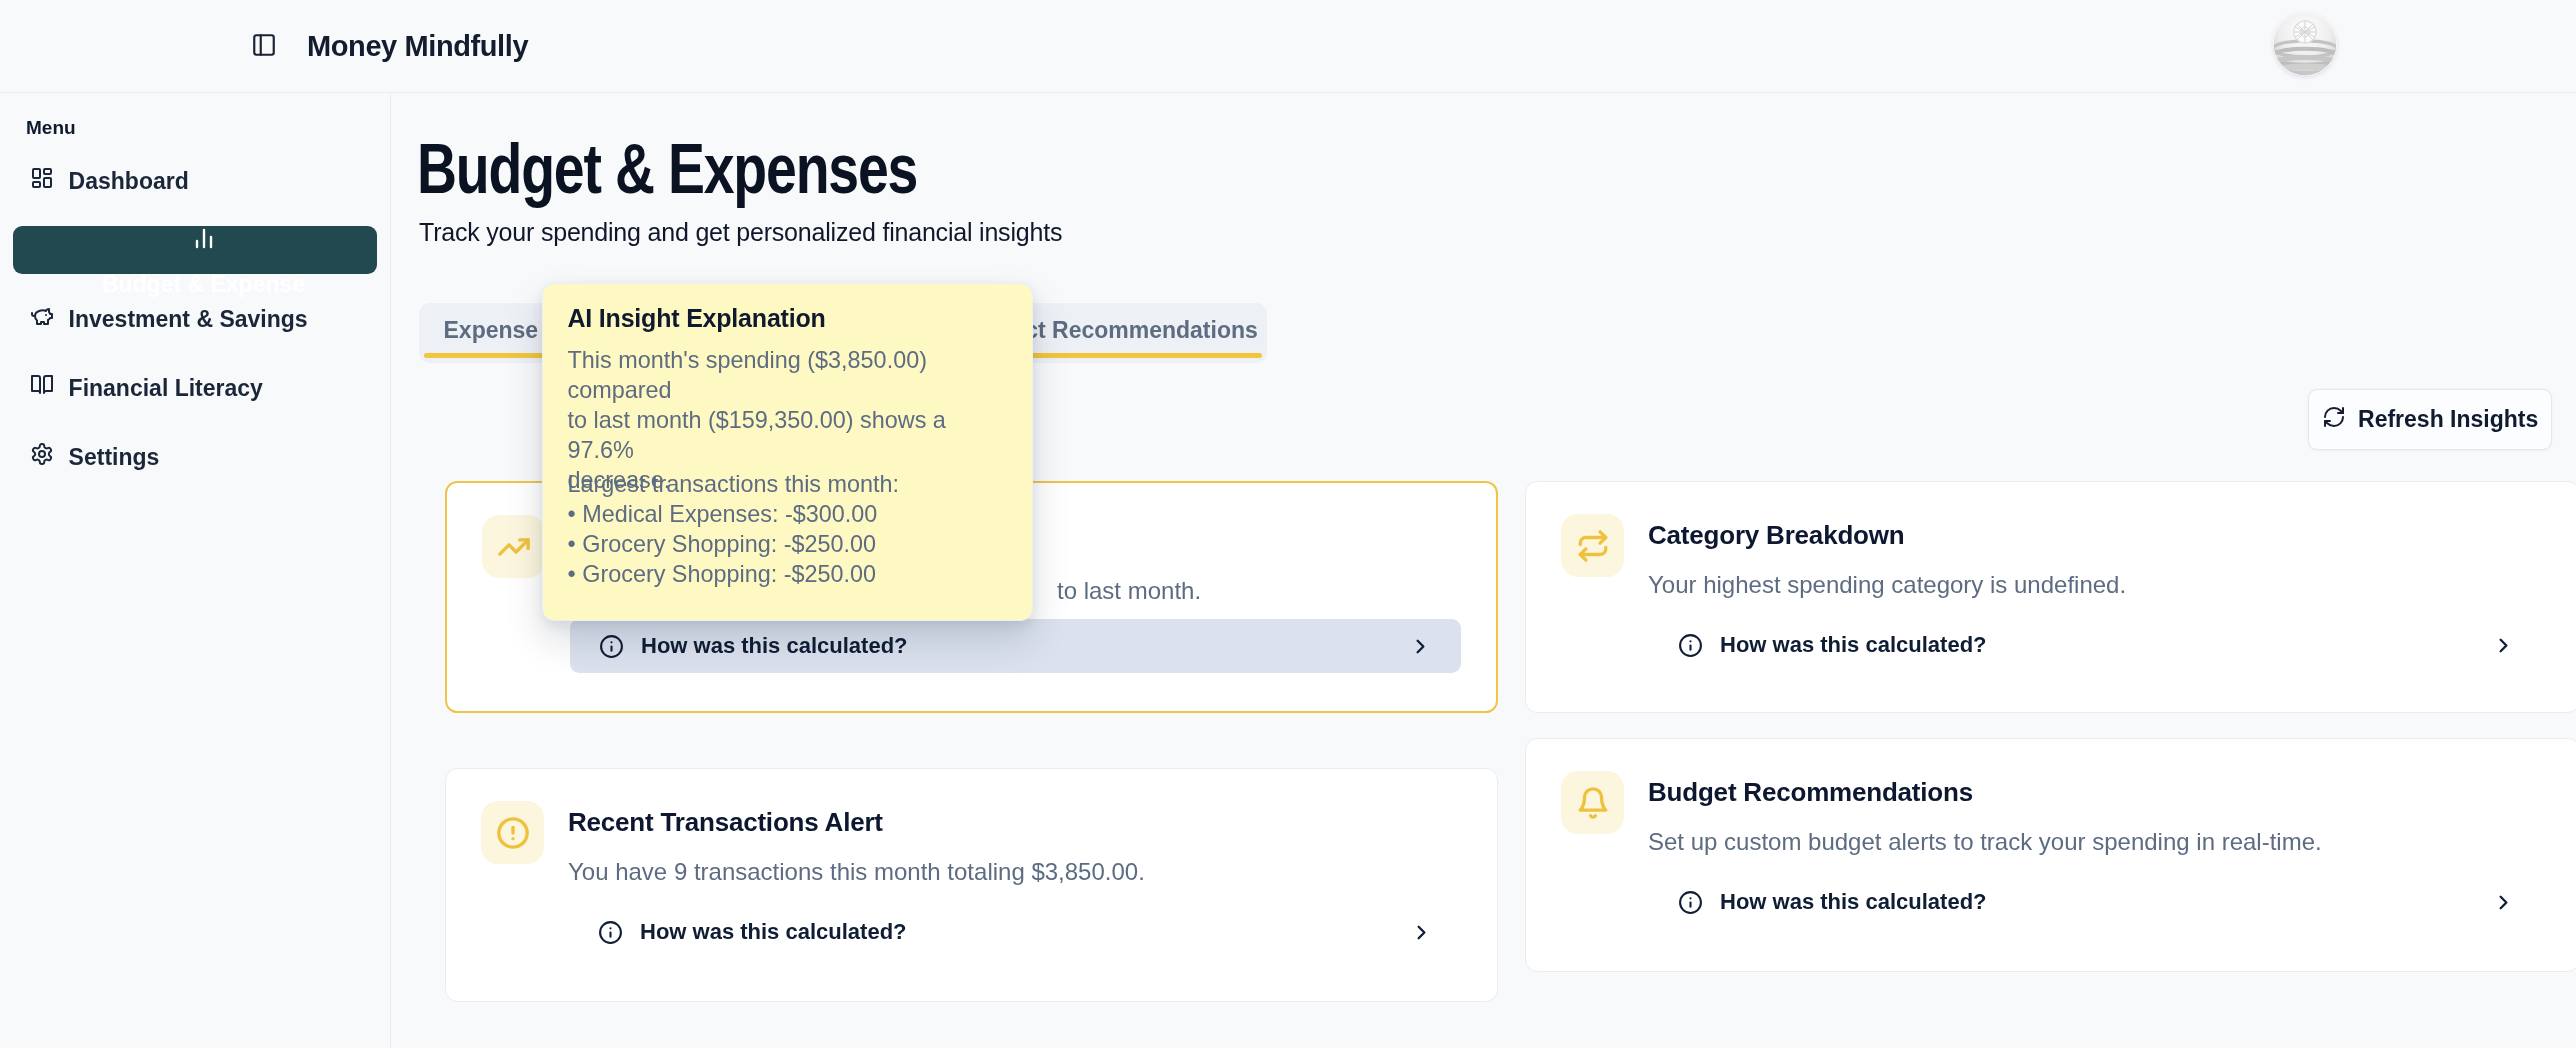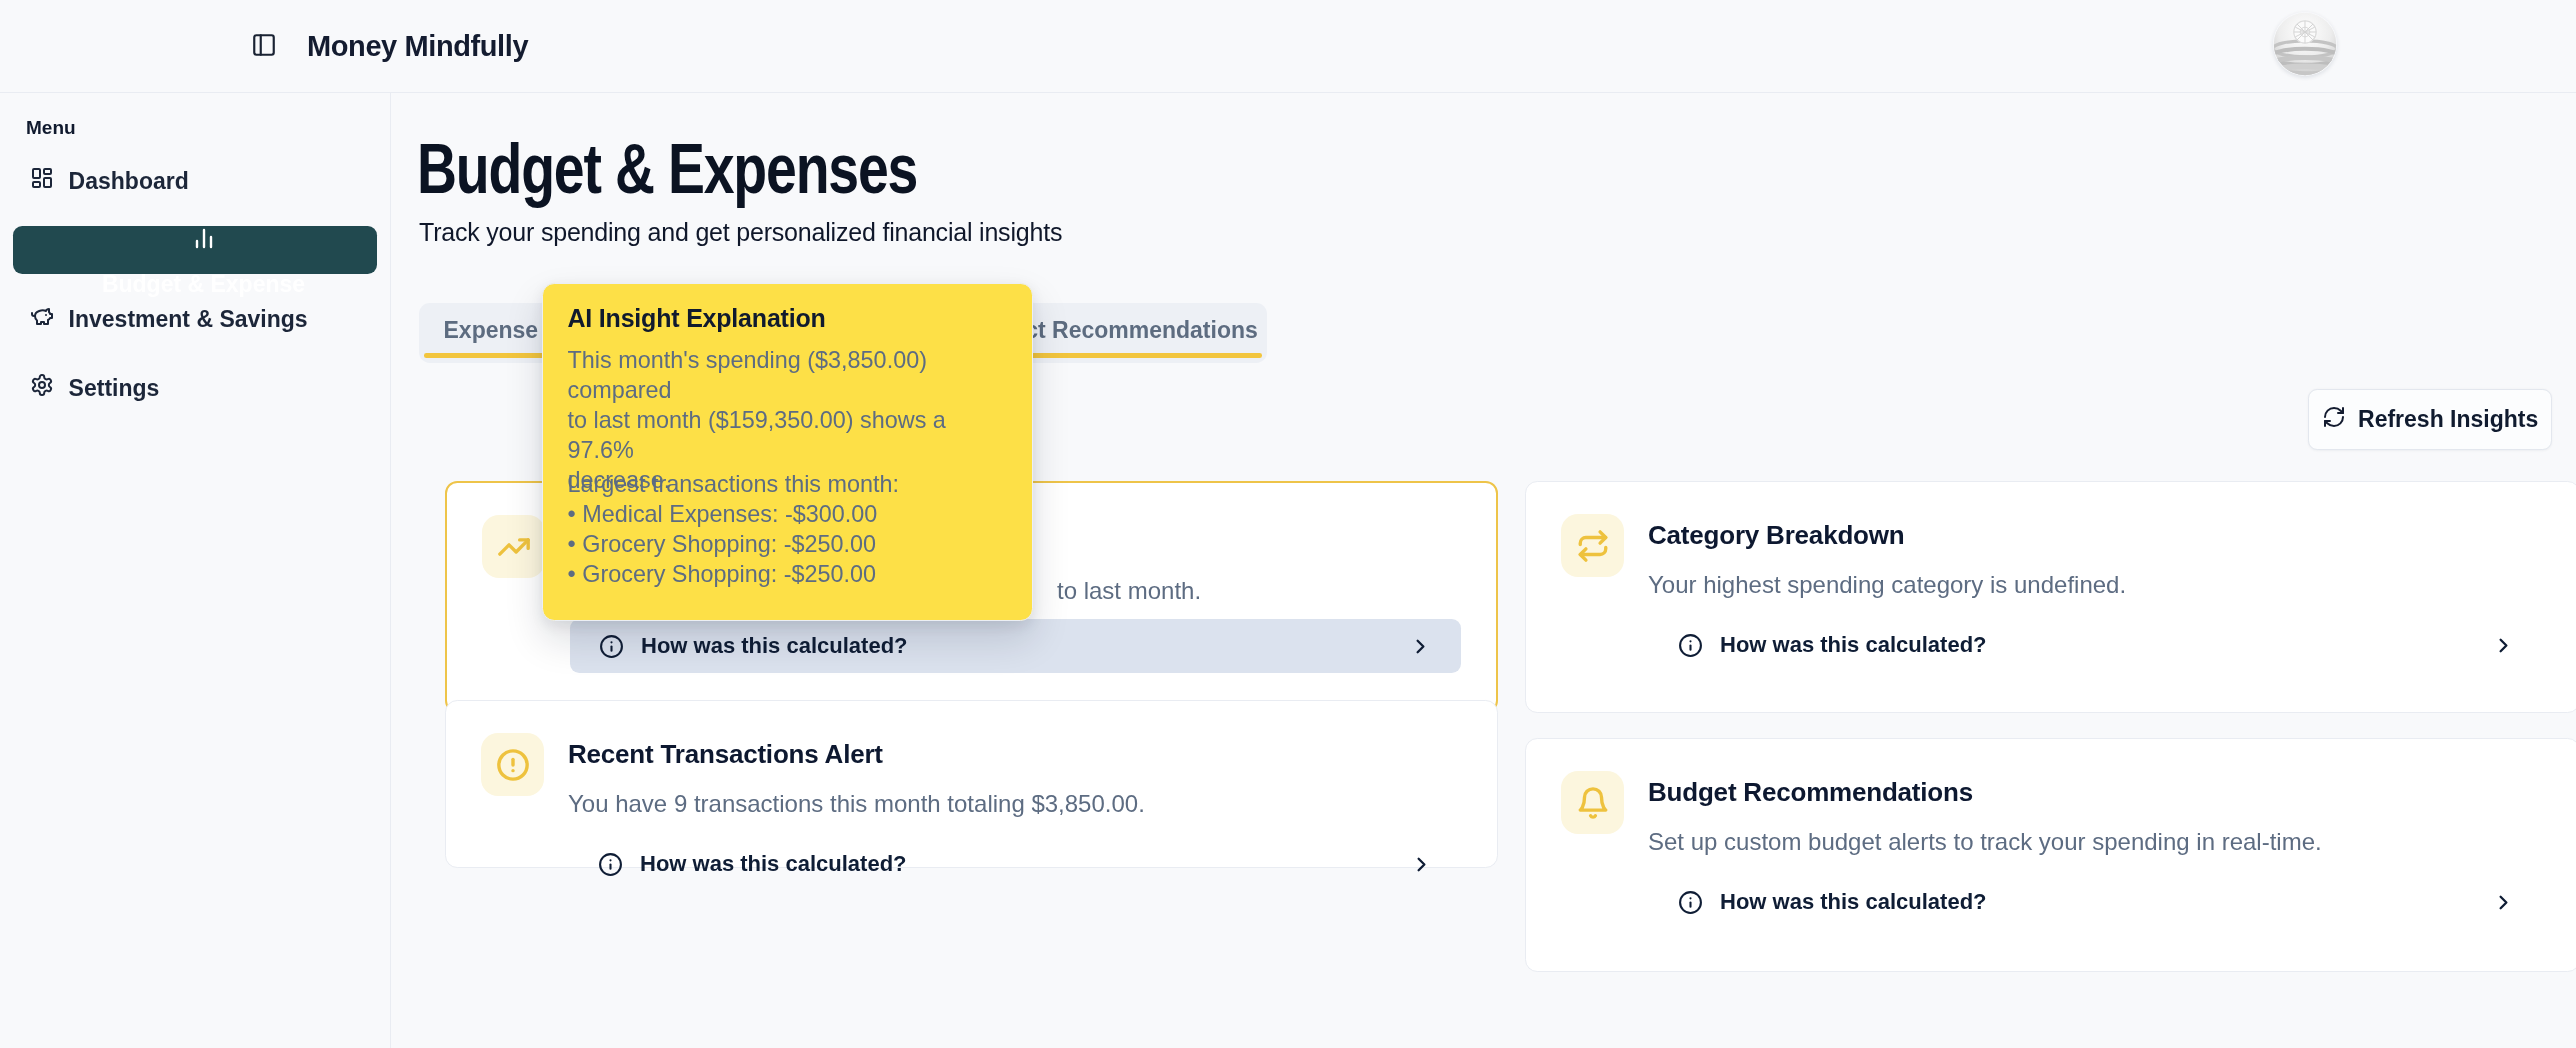--- a/index.html
+++ b/index.html
@@ -84,21 +84,21 @@
     box-shadow:0 0.8px 2.3px rgba(20,30,60,.05);
   }
   .refresh-btn svg { width:24px; height:24px; }
 
   
   .card {
     position:absolute; background:#ffffff; border:1.5px solid #e9ecf2; border-radius:12.3px;margin-left:28px;
   }
   #card-trend        { left:417px;  top:481px; width:1053px; height:232px; border:2.3px solid #eec449; }
   #card-category     { left:1497px; top:481px; width:1055px; height:232px; }
-  #card-transactions { left:417px;  top:700px; width:1053px; height:168px; }
+  #card-transactions { left:417px;  top:768px; width:1053px; height:234px; }
   #card-budget       { left:1497px; top:738px; width:1055px; height:234px; }
 
   .tile {
     position:absolute; left:35px; top:32px; width:63px; height:63px;
     border-radius:17px; background:#fcf6de;
     display:flex; align-items:center; justify-content:center; color:#eec23e;
   }
   .tile svg { width:34px; height:34px; }
   .card-title {
     position:absolute; left:122px; top:38px; margin:0;
@@ -115,21 +115,21 @@
     padding:0 29px; cursor:pointer; color:#0f1d35;
   }
   .calc-row.highlight { background:#dbe2ee; }
   .calc-label { font-size:22px; font-weight:700; }
   .calc-row .info { width:25px; height:25px; flex:none; }
   .calc-row .chev { width:23px; height:23px; margin-left:auto; flex:none; }
 
   
   .popover {
     position:absolute; left:542px; top:283px; width:491px; height:338px;
-    background:#fde047; border:1.5px solid #eceff4; border-radius:12.3px; z-index:10;
+    background:#fef9c3; border:1.5px solid #eceff4; border-radius:12.3px; z-index:10;
     box-shadow:0 18.4px 38px rgba(13,22,45,.14), 0 4.6px 12.3px rgba(13,22,45,.08);
   }
   .pop-title {
     position:absolute; left:24.5px; top:20px; margin:0;
     font-size:25px; font-weight:700; color:#101a2e; letter-spacing:-0.2px;
   }
   .pop-p {
     position:absolute; left:24.5px; right:23px; margin:0;
     font-size:23.4px; line-height:30px; color:#5d6c82; white-space:pre-line;
   }
@@ -210,20 +210,29 @@
         <span>
           <svg viewBox="0 0 24 24" fill="none" stroke="currentColor" stroke-width="2" stroke-linecap="round" stroke-linejoin="round">
               <path d="M19 5c-1.5 0-2.8 1.4-3 2-3.5-1.5-11-.3-11 5 0 1.8 0 3 2 4.5V20h4v-2h3v2h4v-4c1-.5 1.7-1 2-2h2v-4h-2c0-1-.5-1.5-1-2V5z"></path>
               <path d="M2 9v1c0 1.1.9 2 2 2h1"></path>
               <path d="M16 11h.01"></path>
             </svg>
         </span>
         <span>Investment &amp; Savings</span>
       </div>
 
+      <div class="nav-item">
+        <span>
+          <svg viewBox="0 0 24 24" fill="none" stroke="currentColor" stroke-width="2" stroke-linecap="round" stroke-linejoin="round">
+              <path d="M2 3h6a2 2 0 0 1 2 2v15a2 2 0 0 0-2-2H2z"></path>
+              <path d="M22 3h-6a2 2 0 0 0-2 2v15a2 2 0 0 1 2-2h6z"></path>
+            </svg>
+        </span>
+        <span>Financial Literacy</span>
+      </div>
 
 
       <div class="nav-item">
         <span>
           <svg viewBox="0 0 24 24" fill="none" stroke="currentColor" stroke-width="2" stroke-linecap="round" stroke-linejoin="round">
               <path d="M12.22 2h-.44a2 2 0 0 0-2 2v.18a2 2 0 0 1-1 1.73l-.43.25a2 2 0 0 1-2 0l-.15-.08a2 2 0 0 0-2.73.73l-.22.38a2 2 0 0 0 .73 2.73l.15.1a2 2 0 0 1 1 1.72v.51a2 2 0 0 1-1 1.74l-.15.09a2 2 0 0 0-.73 2.73l.22.38a2 2 0 0 0 2.73.73l.15-.08a2 2 0 0 1 2 0l.43.25a2 2 0 0 1 1 1.73V20a2 2 0 0 0 2 2h.44a2 2 0 0 0 2-2v-.18a2 2 0 0 1 1-1.73l.43-.25a2 2 0 0 1 2 0l.15.08a2 2 0 0 0 2.73-.73l.22-.39a2 2 0 0 0-.73-2.73l-.15-.08a2 2 0 0 1-1-1.74v-.5a2 2 0 0 1 1-1.74l.15-.09a2 2 0 0 0 .73-2.73l-.22-.38a2 2 0 0 0-2.73-.73l-.15.08a2 2 0 0 1-2 0l-.43-.25a2 2 0 0 1-1-1.73V4a2 2 0 0 0-2-2z"></path>
               <circle cx="12" cy="12" r="3"></circle>
             </svg>
         </span>
         <span>Settings</span>

